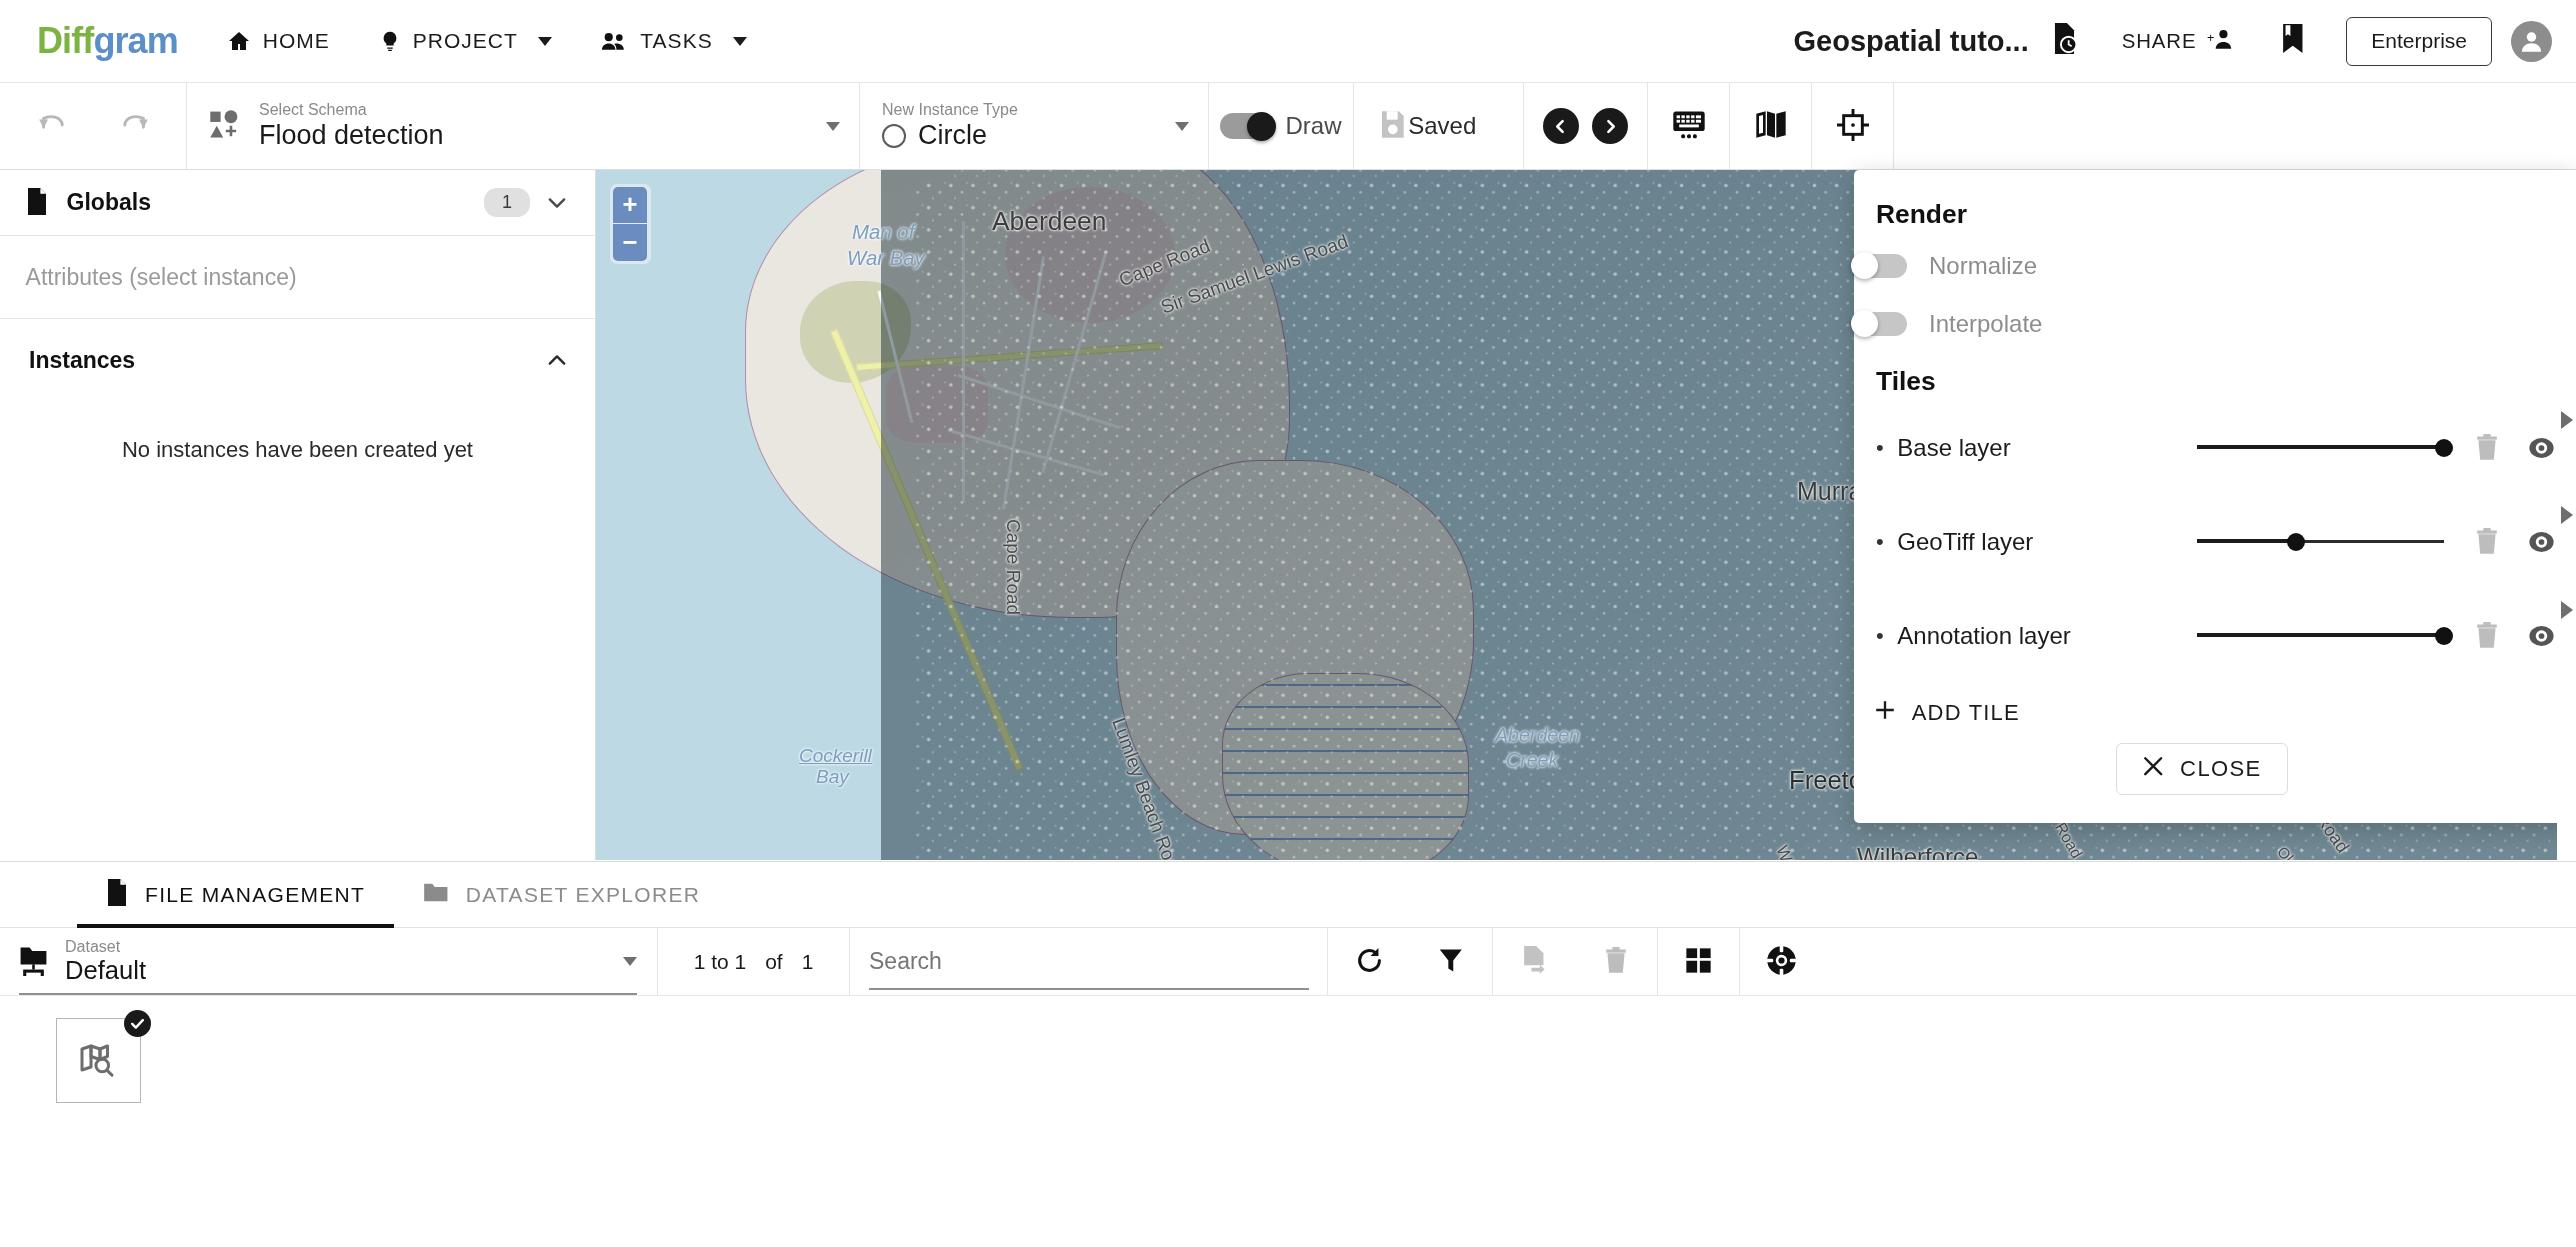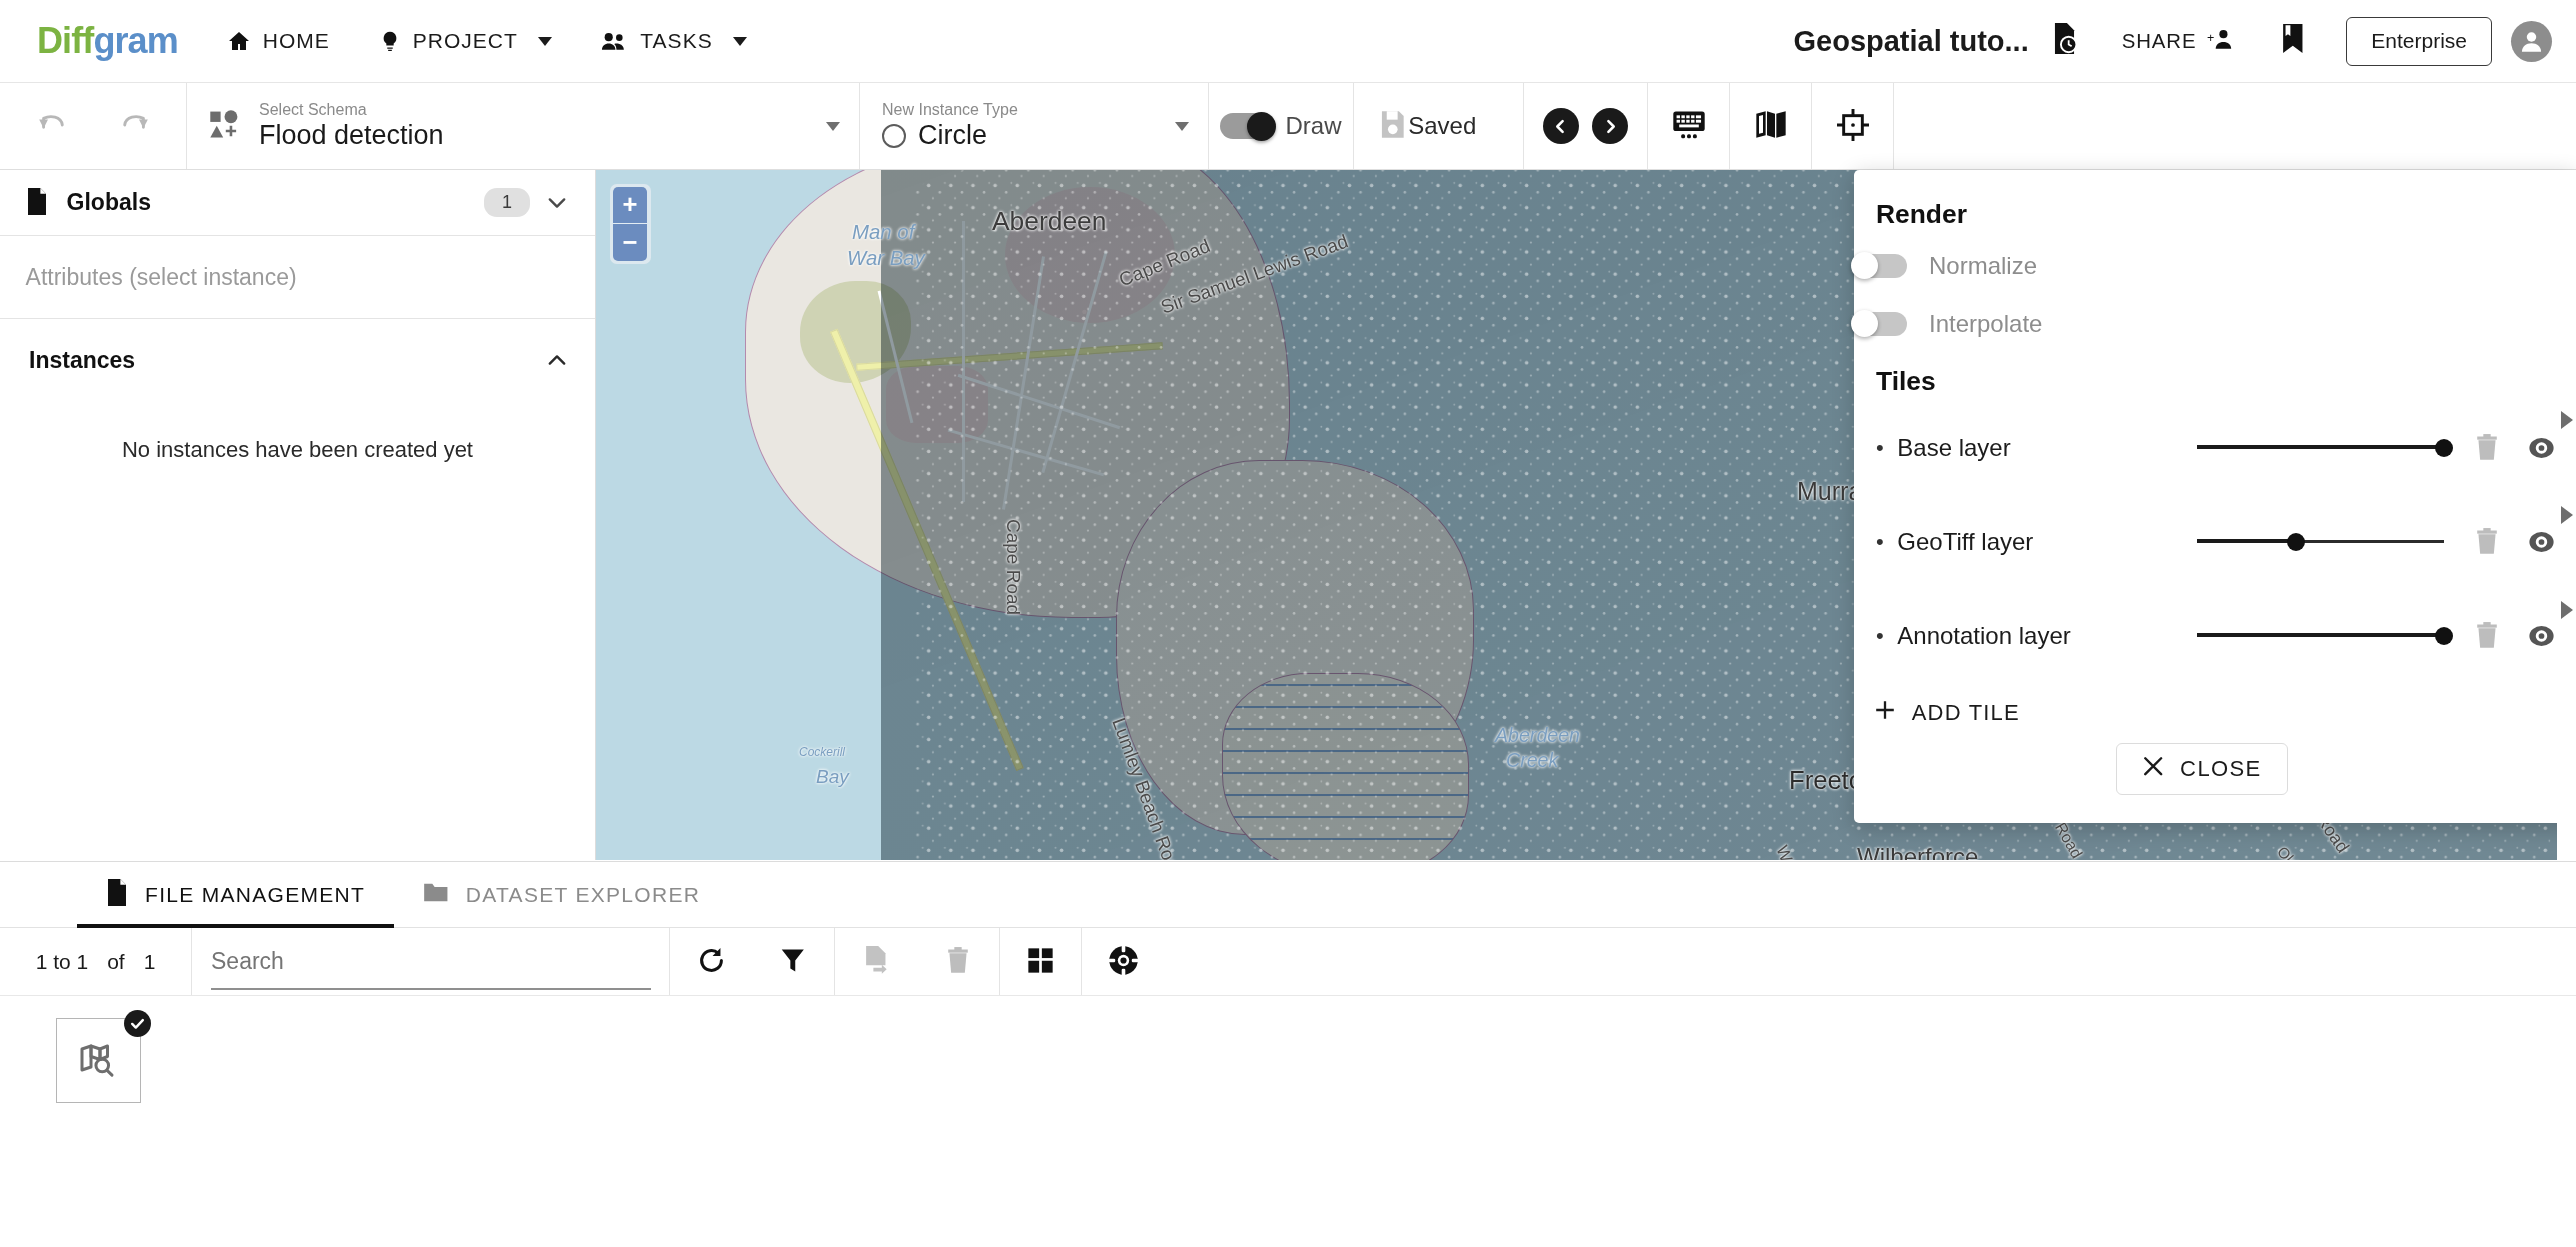--- a/index.html
+++ b/index.html
@@ -619,21 +619,21 @@
       <div id="map-labels">
           <div class="map-label" style="left: 396px; top: 36px; font-size: 26.4px; color: rgb(60, 60, 60);">Aberdeen</div>
           <div class="map-label water-label" style="left: 256px; top: 51px; font-size: 20.4px;">Man of</div>
           <div class="map-label water-label" style="left: 251px; top: 77px; font-size: 20.4px;">War Bay</div>
           <div class="map-label" style="left: 520px; top: 101px; font-size: 19px; transform: rotate(-22deg); transform-origin: left top;">Cape Road</div>
           <div class="map-label" style="left: 562px; top: 128px; font-size: 19px; transform: rotate(-20deg); transform-origin: left top;">Sir Samuel Lewis Road</div>
           <div class="map-label" style="left: 428px; top: 349px; font-size: 19px; transform: rotate(90deg); transform-origin: left top;">Cape Road</div>
           <div class="map-label" style="left: 532px; top: 545px; font-size: 19px; transform: rotate(70deg); transform-origin: left top;">Lumley Beach Road</div>
           <div class="map-label water-label" style="left: 899px; top: 554px; font-size: 19.6px;">Aberdeen</div>
           <div class="map-label water-label" style="left: 910px; top: 579px; font-size: 19.6px;">Creek</div>
-          <div class="map-label water-label" style="left: 203px; top: 575px; font-size: 12px;">Cockerill</div>
+          <div class="map-label water-label" style="left: 203px; top: 575px; font-size: 19px; text-decoration: underline;">Cockerill</div>
           <div class="map-label water-label" style="left: 220px; top: 596px; font-size: 19px;">Bay</div>
           <div class="map-label" style="left: 1201px; top: 307px; font-size: 25px; color: rgb(58, 58, 58);">Murray Town</div>
           <div class="map-label water-label" style="left: 1367px; top: 356px; font-size: 20.4px;">White</div>
           <div class="map-label water-label" style="left: 1369px; top: 382px; font-size: 20.4px;">Man's</div>
           <div class="map-label water-label" style="left: 1376px; top: 407px; font-size: 20.4px;">Bay</div>
           <div class="map-label" style="left: 1659px; top: 375px; font-size: 24px; color: rgb(58, 58, 58);">Kingtom</div>
           <div class="map-label" style="left: 1316px; top: 477px; font-size: 24px; color: rgb(58, 58, 58);">Congo Town</div>
           <div class="map-label" style="left: 1193px; top: 596px; font-size: 25.6px; color: rgb(45, 45, 45);">Freetown</div>
           <div class="map-label" style="left: 1261px; top: 673px; font-size: 24px; color: rgb(58, 58, 58);">Wilberforce</div>
           <div class="map-label" style="left: 1194px; top: 673px; font-size: 17px; transform: rotate(68deg); transform-origin: left top;">Wilkinson Road</div>
@@ -785,20 +785,39 @@
         <span>
           <svg width="25.6" height="22" viewBox="0 0 22 18">
               <path fill="#8b8b8b" d="M1 2h7l2 2.6h11V17H1z"></path>
             </svg>
         </span>
         <span>DATASET EXPLORER</span>
       </div>
     </div>
 
     <div class="ds-bar">
+      <div class="ds-cell ds-select">
+        <span style="margin-right:17px">
+          <svg width="29" height="31" viewBox="0 0 22 24">
+              <path fill="#111" d="M1 2h7l2 2.6h11V15H1z"></path>
+              <rect x="10" y="15" width="2" height="4" fill="#111"></rect>
+              <rect x="3" y="19" width="16" height="2.4" fill="#111"></rect>
+              <rect x="3" y="21" width="2.4" height="3" fill="#111"></rect>
+              <rect x="16.6" y="21" width="2.4" height="3" fill="#111"></rect>
+            </svg>
+        </span>
+        <div class="ds-sel-inner">
+          <div class="ds-lbl">Dataset</div>
+          <div class="ds-val-row">
+            <div class="ds-val">Default</div>
+          </div>
+        </div>
+        <span class="tb-caret"></span>
+        <span class="ds-underline"></span>
+      </div>
 
       <div class="ds-cell pager">
         <span>1 to 1</span>
         <span>of</span>
         <span>1</span>
       </div>
 
       <div class="ds-cell search-cell">
         <input class="search-inp" type="text" placeholder="Search" style="">
         <span class="search-underline"></span>

